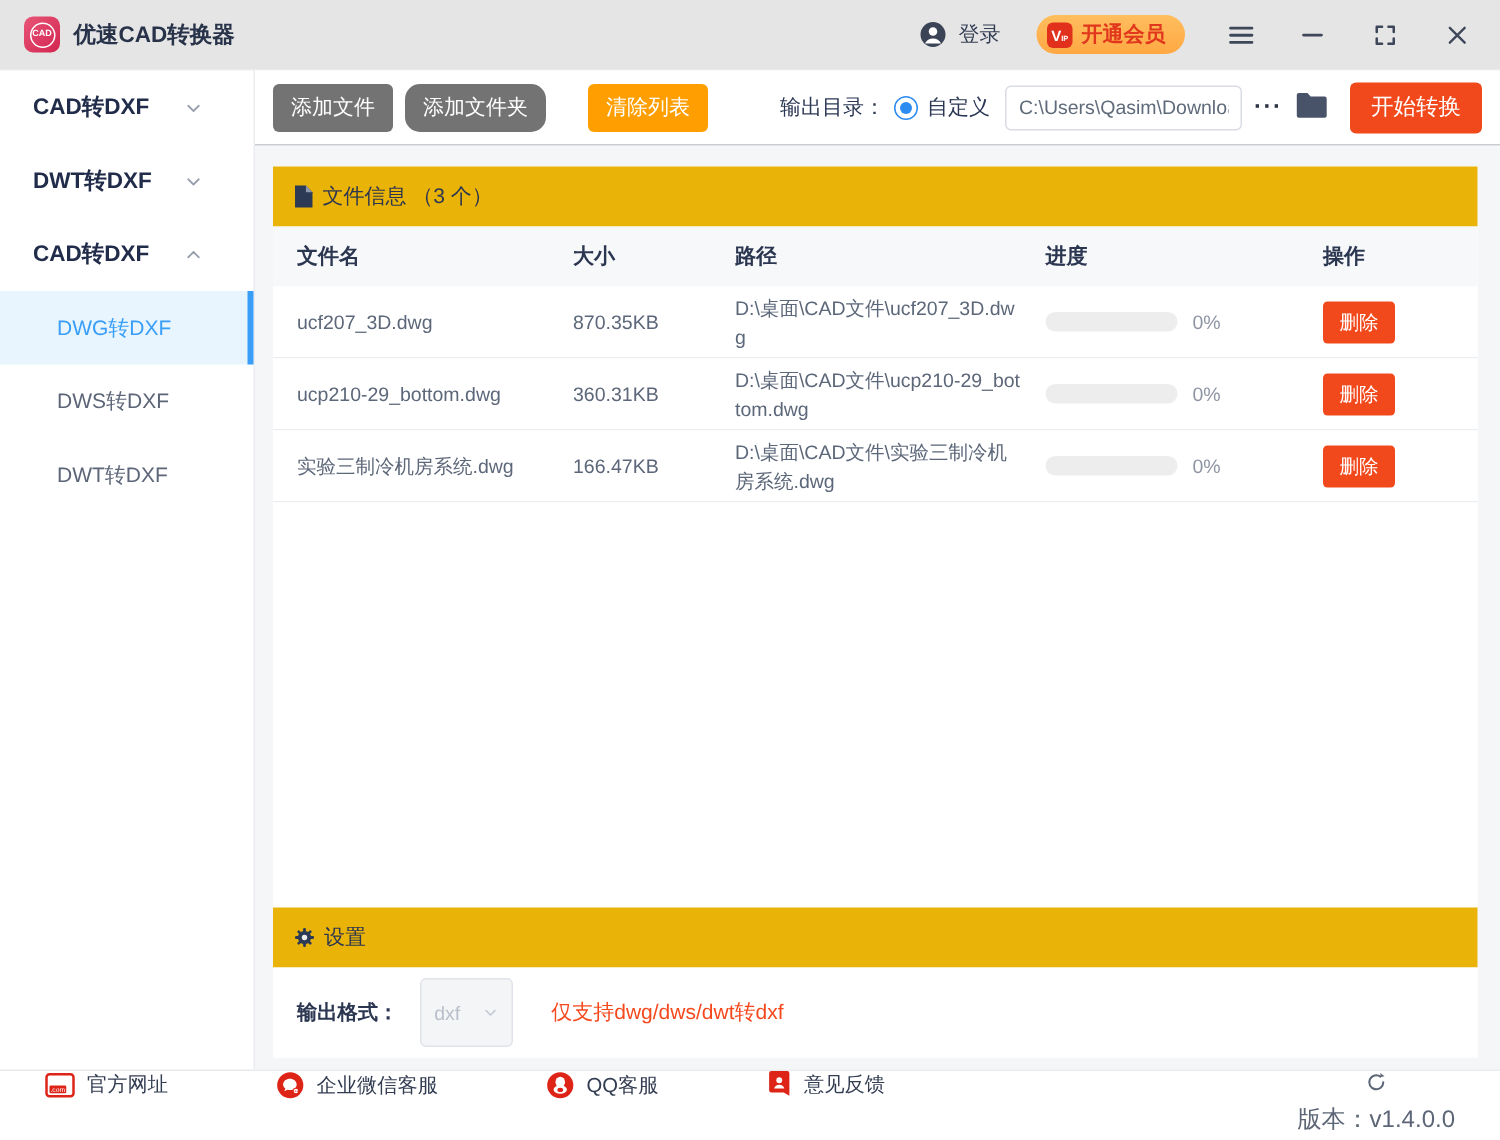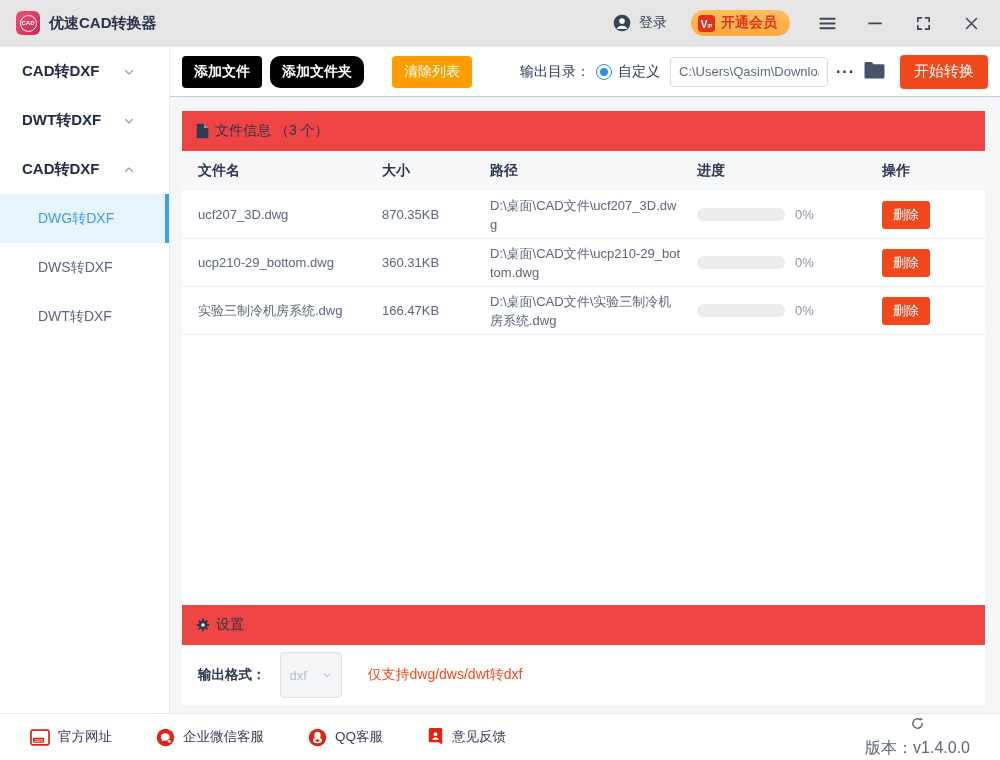--- a/index.html
+++ b/index.html
@@ -45,41 +45,41 @@
   .nav-sub { height:49px; display:flex; align-items:center; padding-left:38px;
     font-size:14px; color:#5d6678; cursor:pointer; border-right:4px solid transparent; }
   .nav-sub.active { background:#e8f5fe; color:#399ef7; border-right-color:#3a9ef7; }
 
   
   .main { flex:1 1 auto; display:flex; flex-direction:column; background:#f5f6f8; min-width:0; }
   .toolbar { height:50px; flex:0 0 50px; background:#fff; border-bottom:1px solid #c8ccd2;
     display:flex; align-items:center; padding:0 12px; }
   .btn { border:none; border-radius:4px; color:#fff; font-size:14px; cursor:pointer;
     height:32px; padding:0 12px; font-family:inherit; }
-  .btn-blue { background:#000000;font-weight:bold; }
+  .btn-blue { background:#737373; }
   .btn-orange { background:#ff9e00; margin-left:28px; }
   .btn-start { background:#f2491c; height:34px; width:88px; font-size:15px; margin-left:auto; }
   .btn + .btn-blue { margin-left:8px;border-radius:10px; }
   .out-label { margin-left:48px; font-size:14px; color:#2b3754; }
   .radio { width:16px; height:16px; border:1px solid #2d8cf0; border-radius:50%;
     margin-left:6px; position:relative; display:inline-block; cursor:pointer; background:#fff; }
   .radio::after { content:""; position:absolute; left:3px; top:3px; width:8px; height:8px;
     border-radius:50%; background:#2d8cf0; }
   .custom-label { margin-left:6px; font-size:14px; color:#2b3754; }
   .path-input { margin-left:10px; width:158px; height:30px; border:1px solid #d9dce3;
     border-radius:4px; padding:0 8px; font-size:13px; color:#5f6b7a;
     font-family:inherit; outline:none; white-space:nowrap; overflow:hidden; }
   .dots-btn { margin-left:8px; border:none; background:none; font-size:16px; font-weight:bold;
     color:#2b3343; letter-spacing:1px; cursor:pointer; font-family:inherit; }
   .folder-btn { margin-left:8px; background:none; border:none; cursor:pointer; padding:0; }
 
   
   .content { flex:1 1 auto; margin:14px 15px 8px 12px; background:#fff;
     display:flex; flex-direction:column; min-height:0; }
-  .band { height:40px; flex:0 0 40px; background:#ef4444; display:flex; align-items:center;
+  .band { height:40px; flex:0 0 40px; background:#eab308; display:flex; align-items:center;
     padding:0 13px; font-size:14px; color:#2b3650; }
   .band .band-title { margin-left:5px; }
   .thead { height:40px; flex:0 0 40px; background:#f7f8fa; display:grid;
     grid-template-columns:184px 108px 207px 185px 1fr; align-items:center;
     padding-left:16px; font-weight:bold; font-size:14px; color:#2b3650; }
   .trow { min-height:48px; display:grid; grid-template-columns:184px 108px 207px 185px 1fr;
     align-items:center; padding-left:16px; border-bottom:1px solid #eceef2;
     font-size:13px; color:#5c6779; background:#fff; }
   .cell-name, .cell-path { padding-right:16px; line-height:19px; word-break:break-all; }
   .cell-progress { display:flex; align-items:center; gap:10px; }
@@ -92,21 +92,21 @@
   .settings-row { height:60px; flex:0 0 60px; background:#fff; display:flex;
     align-items:center; padding-left:16px; }
   .fmt-label { font-weight:bold; font-size:13.5px; color:#2b3650; }
   .fake-select { margin-left:14px; width:62px; height:46px; background:#f4f5f7;
     border:1px solid #e0e3e9; border-radius:4px; display:flex; align-items:center;
     justify-content:space-between; padding:0 9px; color:#bac0cb; font-size:13px; cursor:default; }
   .hint { margin-left:26px; color:#f5491d; font-size:14px; }
 
   
   .footer { height:47px; flex:0 0 47px; background:#fff; border-top:1px solid #e8eaed;
-    display:flex; align-items:center; padding:0 30px; gap:44px; }
+    display:flex; align-items:flex-start; padding:0 30px; gap:72px; }
   .flink { display:flex; align-items:center; gap:8px; font-size:13.5px; color:#333d52; cursor:pointer; }
   .version { margin-left:auto; display:flex; align-items:center; gap:7px;
     color:#5c6676; font-size:16px;flex-direction:column; }
 </style>
 </head>
 <body>
 
 <div class="window">
 
   <div class="titlebar">

